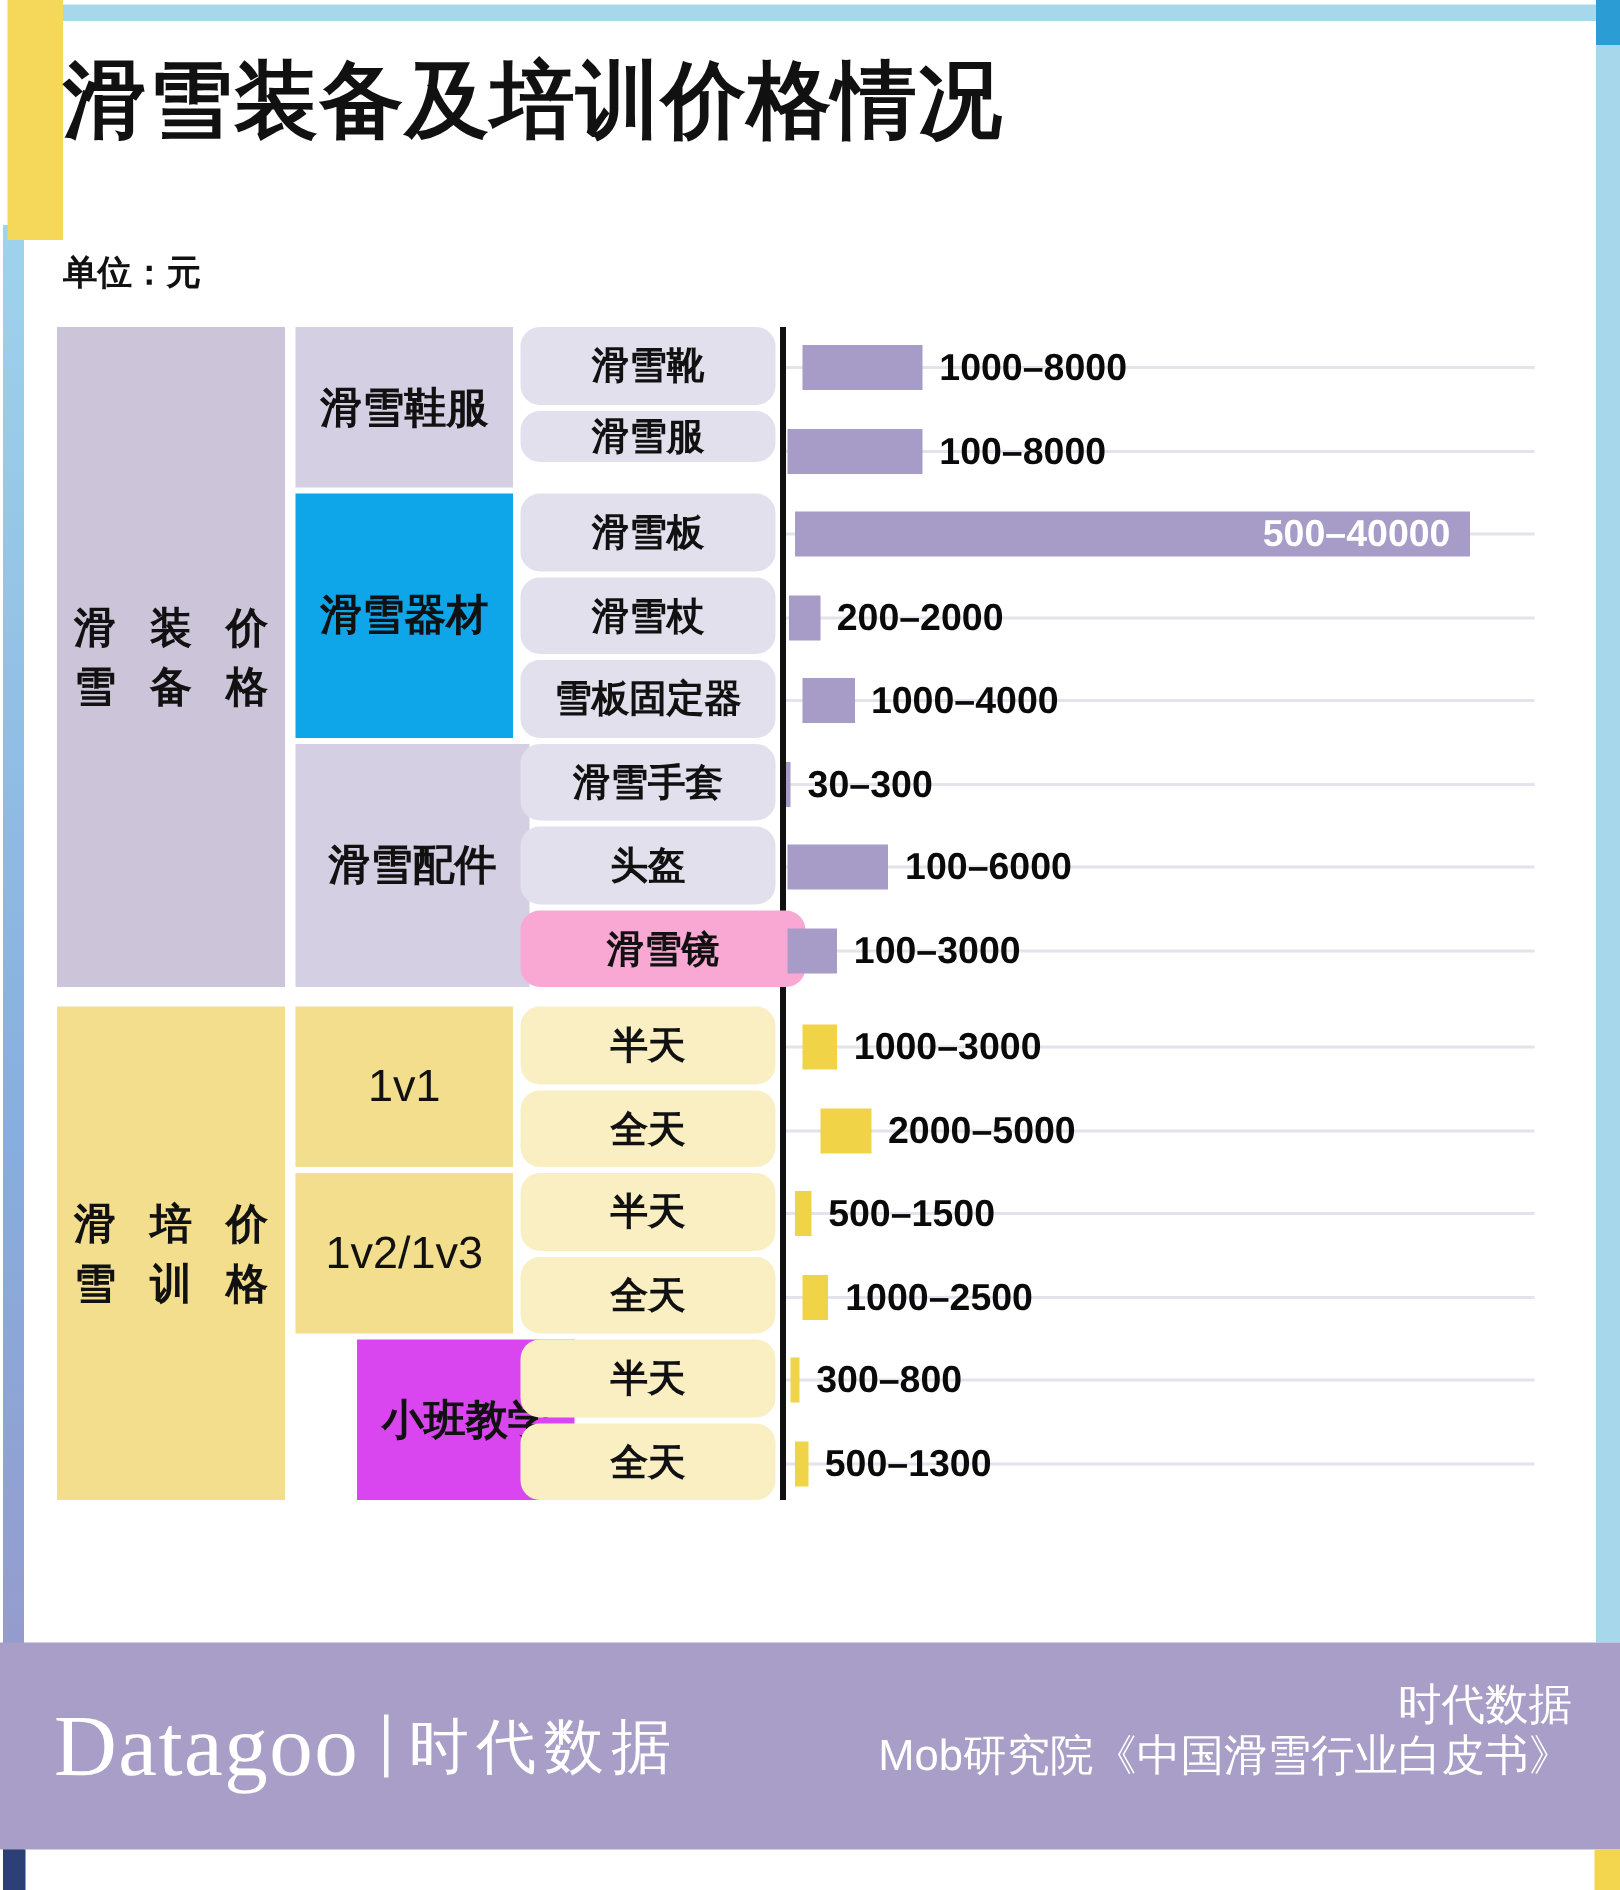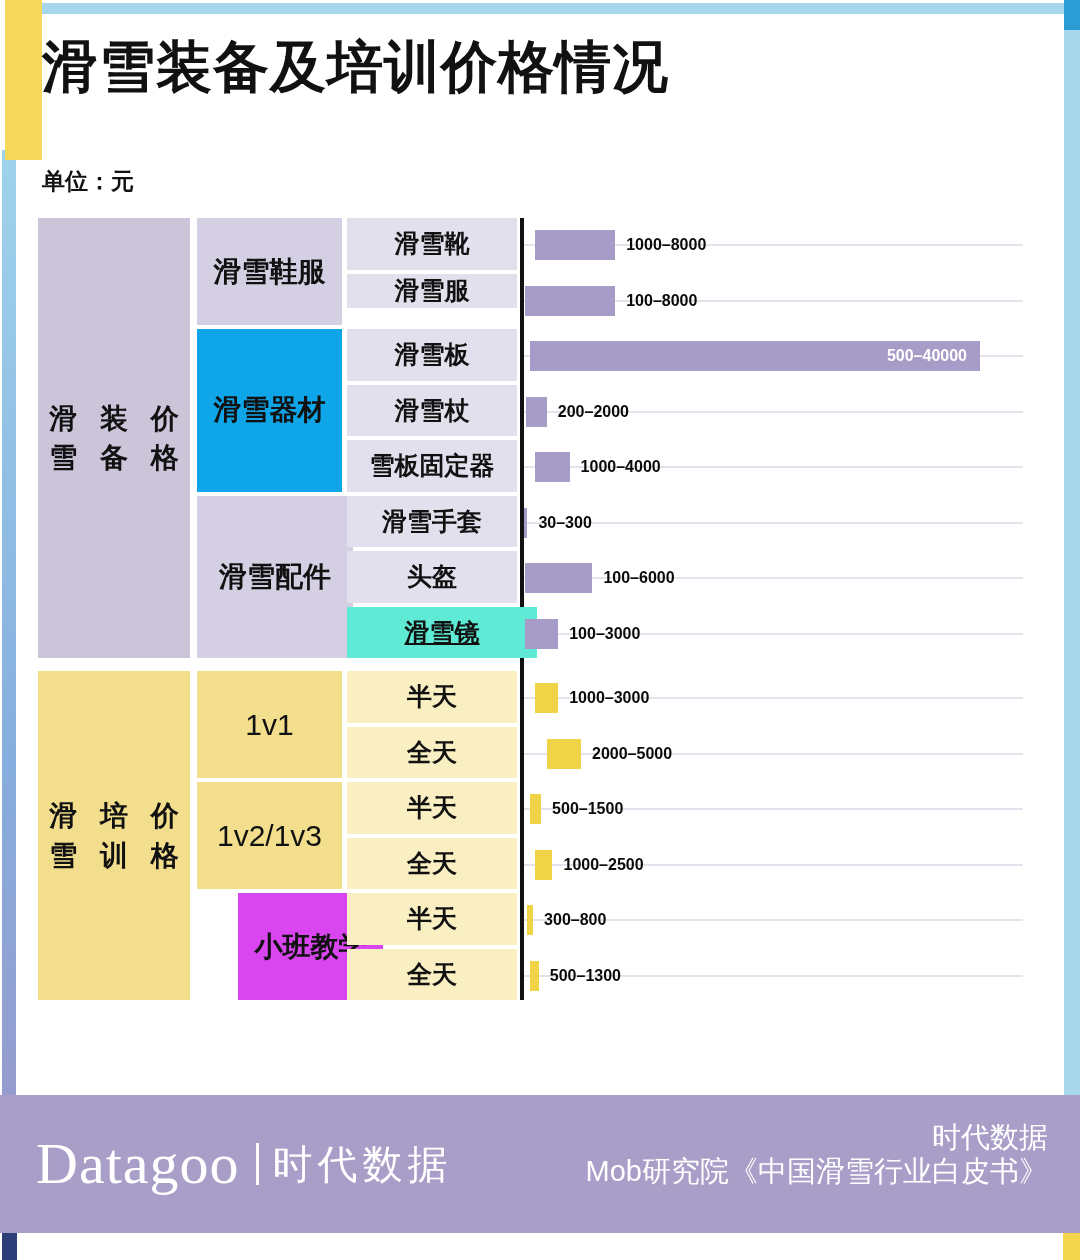--- a/index.html
+++ b/index.html
@@ -24,23 +24,23 @@
   #unit-label{left:42px;top:166px;font-size:23px;font-weight:700;color:#111;}
 
   #chart{left:38px;top:218px;width:1010px;height:790px;}
   .axis-line{position:absolute;background:#111;}
   .gridline{position:absolute;height:2px;background:#e4e3ec;}
   .cell{position:absolute;display:flex;align-items:center;justify-content:center;
         text-align:center;color:#111;}
   .cell-section{font-size:28px;font-weight:700;line-height:1.4;}
   .cell-group{font-size:28px;font-weight:700;}
   .cell-group.latin{font-weight:400;font-size:30px;}
-  .cell-row{font-size:25px;font-weight:600;}
+  .cell-row{font-size:25px;font-weight:600;border-radius:13px;}
   .bar{position:absolute;height:30px;}
-  .bar-label{position:absolute;height:30px;line-height:30px;font-size:16px;
+  .bar-label{position:absolute;height:30px;line-height:30px;font-size:25px;
              font-weight:700;color:#0a0a0a;white-space:nowrap;}
   .bar-label.inside{color:#ffffff;text-align:right;}
 
   
   #footer-band{left:0;top:1095px;width:1080px;height:138px;background:#a89ec8;}
   #footer-left{left:36px;top:1095px;height:138px;display:flex;align-items:center;color:#fff;}
   #brand-name{font-family:"Liberation Serif","DejaVu Serif",serif;font-size:58px;
               font-weight:400;letter-spacing:1px;line-height:1;}
   #brand-divider{width:3px;height:42px;background:#ffffff;opacity:.95;margin:0 14px 0 16px;}
   #brand-cn{font-size:40px;font-weight:300;letter-spacing:5px;}
@@ -100,21 +100,21 @@
     <div class="cell cell-row" style="left: 309px; top: 222px; width: 170px; height: 51.5px; background: rgb(227, 224, 237);">雪板固定器</div>
     <div class="bar" style="left: 497.4px; top: 234px; width: 34.2px; background: rgb(167, 155, 199);"></div>
     <div class="bar-label" style="left: 542.6px; top: 234px;">1000–4000</div>
     <div class="cell cell-group" style="left: 159px; top: 277.5px; width: 156px; height: 162.5px; background: rgb(212, 207, 226); font-family: Liberation Serif, serif;">滑雪配件</div>
     <div class="cell cell-row" style="left: 309px; top: 277.5px; width: 170px; height: 51.5px; background: rgb(227, 224, 237);">滑雪手套</div>
     <div class="bar" style="left: 486.342px; top: 289.5px; width: 3.078px; background: rgb(167, 155, 199);"></div>
     <div class="bar-label" style="left: 500.42px; top: 289.5px;">30–300</div>
     <div class="cell cell-row" style="left: 309px; top: 333px; width: 170px; height: 51.5px; background: rgb(227, 224, 237);">头盔</div>
     <div class="bar" style="left: 487.14px; top: 345px; width: 67.26px; background: rgb(167, 155, 199);"></div>
     <div class="bar-label" style="left: 565.4px; top: 345px;">100–6000</div>
-    <div class="cell cell-row" style="left: 309px; top: 388.5px; width: 190px; height: 51.5px; background: #5eead4; text-decoration: underline;">滑雪镜</div>
+    <div class="cell cell-row" style="left: 309px; top: 388.5px; width: 190px; height: 51.5px; background: #f9a8d4;">滑雪镜</div>
     <div class="bar" style="left: 487.14px; top: 400.5px; width: 33.06px; background: rgb(167, 155, 199);"></div>
     <div class="bar-label" style="left: 531.2px; top: 400.5px;">100–3000</div>
     <div class="cell cell-section" style="left: 0px; top: 453px; width: 152px; height: 329px; background: rgb(242, 222, 141);">
       <span>滑雪</span>
       <br>
       <span>培训</span>
       <br>
       <span>价格</span>
     </div>
     <div class="cell cell-group latin" style="left: 159px; top: 453px; width: 145px; height: 107px; background: rgb(242, 222, 141);">1v1</div>

